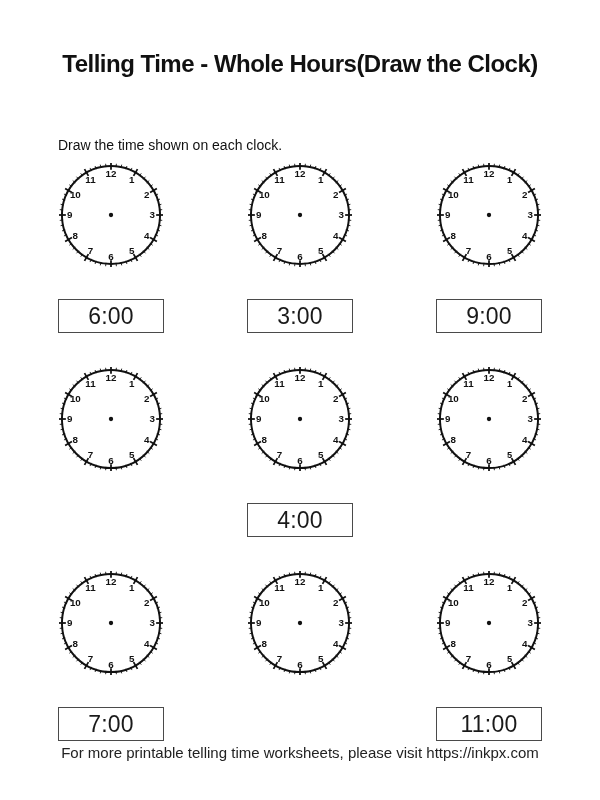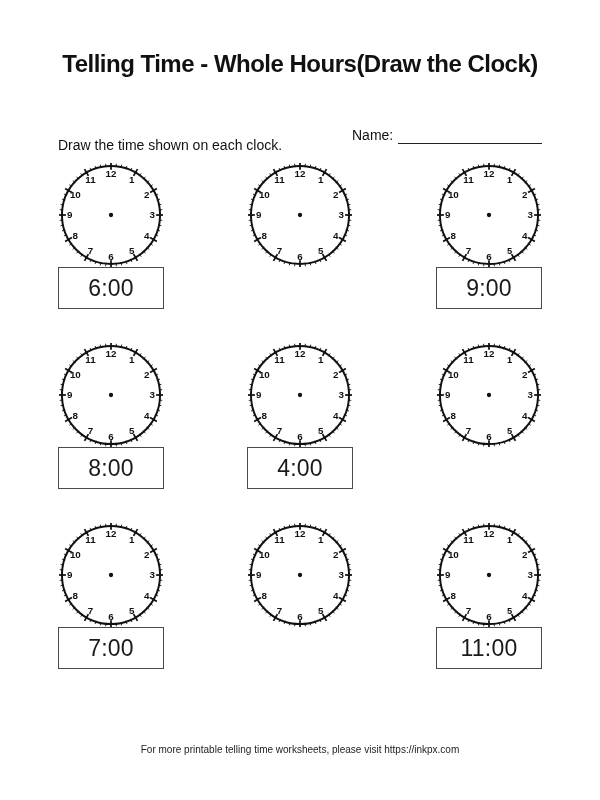--- a/index.html
+++ b/index.html
@@ -70,58 +70,54 @@
     display:flex;
     flex-direction:column;
     align-items:center;
   }
   .clock{
     width:104px;
     height:104px;
     display:block;
   }
   .time-box{
-    margin-top:0;
+    margin-top:32px;
     width:106px;
-    height:42px;
+    height:34px;
     box-sizing:border-box;
     border:1.5px solid var(--box-border);
     background:var(--bg);
     display:flex;
     align-items:center;
     justify-content:center;
   }
   .time-label{
     font-size:23px;
     font-weight:400;
     color:#1a1a1a;
     letter-spacing:0.2px;
   }
   .footer{
     position:absolute;
     top:744px;
     left:0;
     width:600px;
     text-align:center;
-    font-size:10px;
+    font-size:15px;
     color:#222222;
   }
 </style>
 </head>
 <body>
 
 <div class="page">
   <h1 class="title">Telling Time - Whole Hours(Draw the Clock)</h1>
 
   <div class="instruction">Draw the time shown on each clock.</div>
 
-  <div class="name-row">
-    <span>Name:</span>
-    <span class="name-line"></span>
-  </div>
 
   <div class="grid">
   <div class="cell">
     <svg class="clock" xmlns="http://www.w3.org/2000/svg" viewBox="-53 -53 106 106">
           <circle cx="0" cy="0" r="50" fill="#ffffff" stroke="#111111" stroke-width="2"></circle>
           <g stroke="#111111">
             <line x1="0" y1="-46" x2="0" y2="-54" stroke-width="1.8"></line>
             <line x1="5.1218947001150195" y1="-48.731572873045394" x2="5.487744321551807" y2="-52.212399506834345" stroke-width="0.9"></line>
             <line x1="10.187672850070207" y1="-47.92923243595648" x2="10.915363767932364" y2="-51.3527490385248" stroke-width="0.9"></line>
             <line x1="15.141832724372422" y1="-46.60176929846252" x2="16.22339220468474" y2="-49.93046710549556" stroke-width="0.9"></line>
@@ -277,20 +273,23 @@
             <text x="0.00" y="42.00" dy="3.5">6</text>
             <text x="-21.00" y="36.37" dy="3.5">7</text>
             <text x="-36.37" y="21.00" dy="3.5">8</text>
             <text x="-42.00" y="0.00" dy="3.5">9</text>
             <text x="-36.37" y="-21.00" dy="3.5">10</text>
             <text x="-21.00" y="-36.37" dy="3.5">11</text>
             <text x="-0.00" y="-42.00" dy="3.5">12</text>
           </g>
           <circle cx="0" cy="0" r="2.2" fill="#111111"></circle>
         </svg>
+    <div class="time-box">
+      <span class="time-label">3:00</span>
+    </div>
   </div>
 
   <div class="cell">
     <svg class="clock" xmlns="http://www.w3.org/2000/svg" viewBox="-53 -53 106 106">
           <circle cx="0" cy="0" r="50" fill="#ffffff" stroke="#111111" stroke-width="2"></circle>
           <g stroke="#111111">
             <line x1="0" y1="-46" x2="0" y2="-54" stroke-width="1.8"></line>
             <line x1="5.1218947001150195" y1="-48.731572873045394" x2="5.487744321551807" y2="-52.212399506834345" stroke-width="0.9"></line>
             <line x1="10.187672850070207" y1="-47.92923243595648" x2="10.915363767932364" y2="-51.3527490385248" stroke-width="0.9"></line>
             <line x1="15.141832724372422" y1="-46.60176929846252" x2="16.22339220468474" y2="-49.93046710549556" stroke-width="0.9"></line>
@@ -446,23 +445,20 @@
             <text x="0.00" y="42.00" dy="3.5">6</text>
             <text x="-21.00" y="36.37" dy="3.5">7</text>
             <text x="-36.37" y="21.00" dy="3.5">8</text>
             <text x="-42.00" y="0.00" dy="3.5">9</text>
             <text x="-36.37" y="-21.00" dy="3.5">10</text>
             <text x="-21.00" y="-36.37" dy="3.5">11</text>
             <text x="-0.00" y="-42.00" dy="3.5">12</text>
           </g>
           <circle cx="0" cy="0" r="2.2" fill="#111111"></circle>
         </svg>
-    <div class="time-box">
-      <span class="time-label">8:00</span>
-    </div>
   </div>
 
   <div class="cell">
     <svg class="clock" xmlns="http://www.w3.org/2000/svg" viewBox="-53 -53 106 106">
           <circle cx="0" cy="0" r="50" fill="#ffffff" stroke="#111111" stroke-width="2"></circle>
           <g stroke="#111111">
             <line x1="0" y1="-46" x2="0" y2="-54" stroke-width="1.8"></line>
             <line x1="5.1218947001150195" y1="-48.731572873045394" x2="5.487744321551807" y2="-52.212399506834345" stroke-width="0.9"></line>
             <line x1="10.187672850070207" y1="-47.92923243595648" x2="10.915363767932364" y2="-51.3527490385248" stroke-width="0.9"></line>
             <line x1="15.141832724372422" y1="-46.60176929846252" x2="16.22339220468474" y2="-49.93046710549556" stroke-width="0.9"></line>

